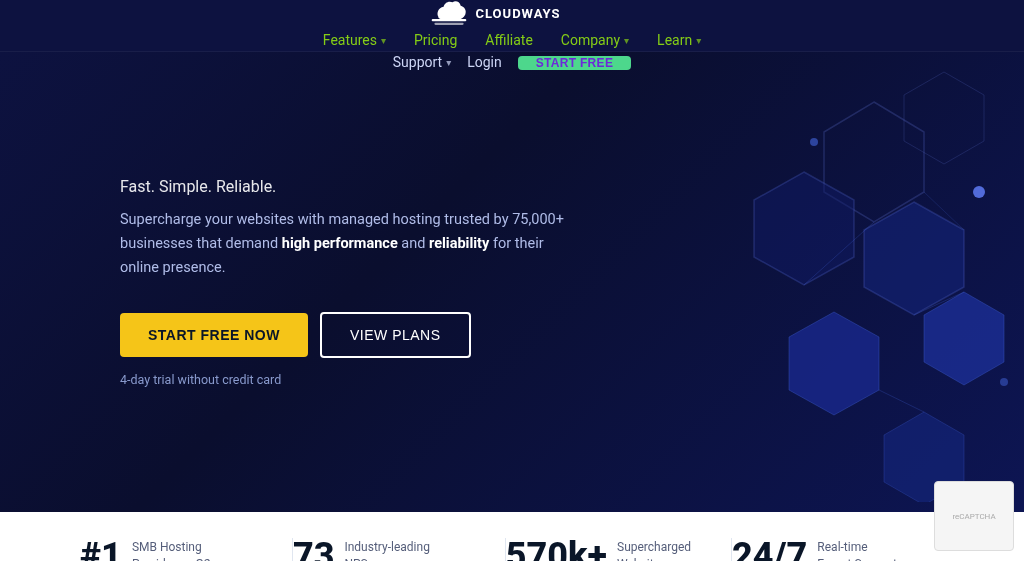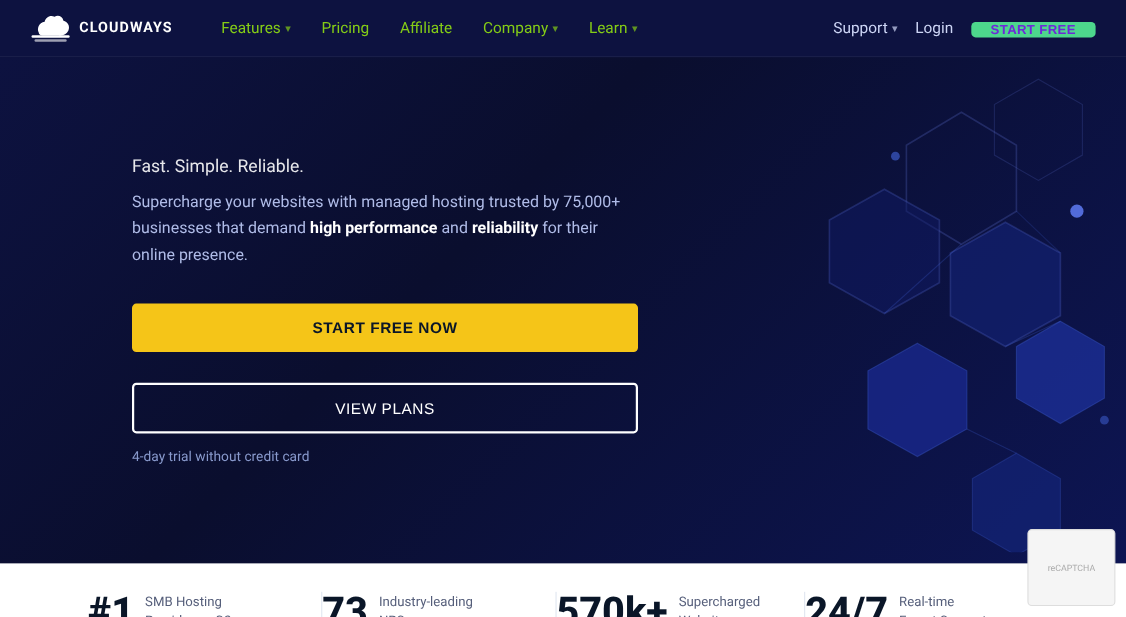--- a/index.html
+++ b/index.html
@@ -8,20 +8,21 @@
     
     .navbar {
       display: flex;
       align-items: center;
       background: #0d1240;
       padding: 0 28px;
       height: 52px;
       position: relative;
       z-index: 10;
       border-bottom: 1px solid rgba(255,255,255,0.05);
+      flex-direction: column;
     }
     .logo-area {
       display: flex;
       align-items: center;
       gap: 8px;
       margin-right: 32px;
     }
     .logo-icon {
       width: 36px;
       height: 26px;
@@ -119,23 +120,23 @@
       line-height: 1.65;
       margin-bottom: 32px;
       max-width: 460px;
     }
     .hero-description strong {
       color: #fff;
       font-weight: 700;
     }
     .hero-buttons {
       display: flex;
-      gap: 28px;
+      gap: 12px;
+      align-items: center;
       margin-bottom: 14px;
-      flex-direction: column;
     }
     .btn-primary {
       background: #f5c518;
       color: #0a1628;
       font-size: 14px;
       font-weight: 800;
       padding: 14px 28px;
       border-radius: 4px;
       cursor: pointer;
       border: none;

